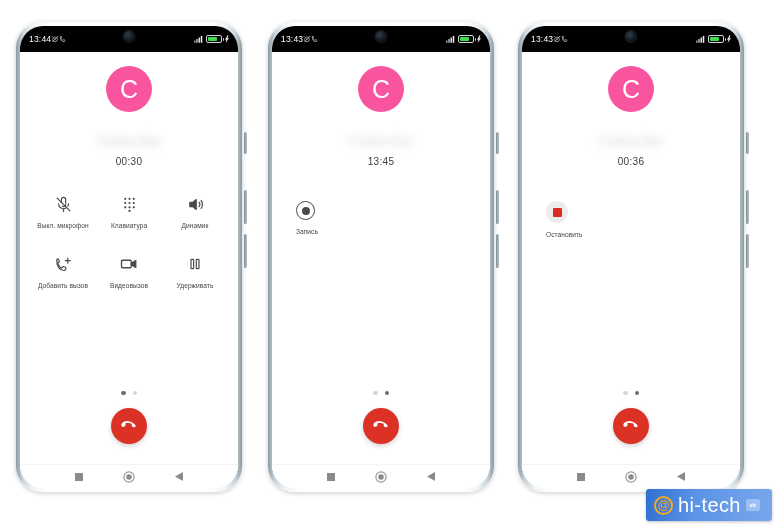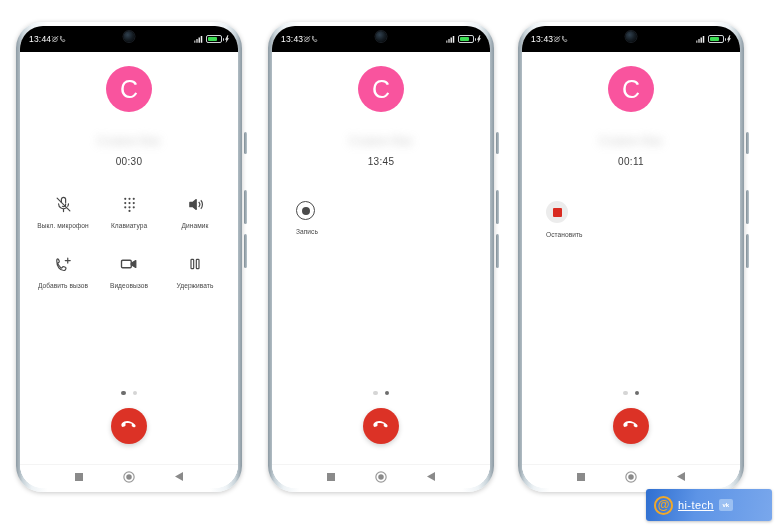--- a/index.html
+++ b/index.html
@@ -228,21 +228,21 @@
   }
   .wm-at {
     width:19px;height:19px;border-radius:50%;
     border:2px solid #f0a829;
     color:#f0a829;
     font-size:12px;
     display:flex;align-items:center;justify-content:center;
     font-weight:700;
     line-height:1;
   }
-  .wm-text { color:#ffffff; font-size:11px; letter-spacing:.4px; font-weight:400;text-decoration:underline; }
+  .wm-text { color:#ffffff; font-size:20px; letter-spacing:.4px; font-weight:400; }
   .wm-vk {
     width:14px;height:12px;border-radius:2px;
     background:#9bc0f2;
     color:#ffffff;font-size:6px;
     display:flex;align-items:center;justify-content:center;
     font-weight:700;
   }
 </style>
 </head>
 <body>
@@ -534,21 +534,21 @@
             <svg width="4" height="8" viewBox="0 0 6 12">
                 <path d="M4 0 0 7h2l-1 5 5-7H4l1-5z" fill="#dcdcdc"></path>
               </svg>
           </span>
         </div>
       </div>
 
       <div class="callbody">
         <div class="avatar" style="background:#f9549e">C</div>
         <div class="contact-name">Созвон Вас</div>
-        <div class="timer">00:11</div>
+        <div class="timer">00:36</div>
 
         <div class="single-action">
           <span class="stop-circle">
               <span class="sq"></span>
             </span>
           <span class="lbl">Остановить</span>
         </div>
 
         <div class="bottom">
           <div class="dots">

